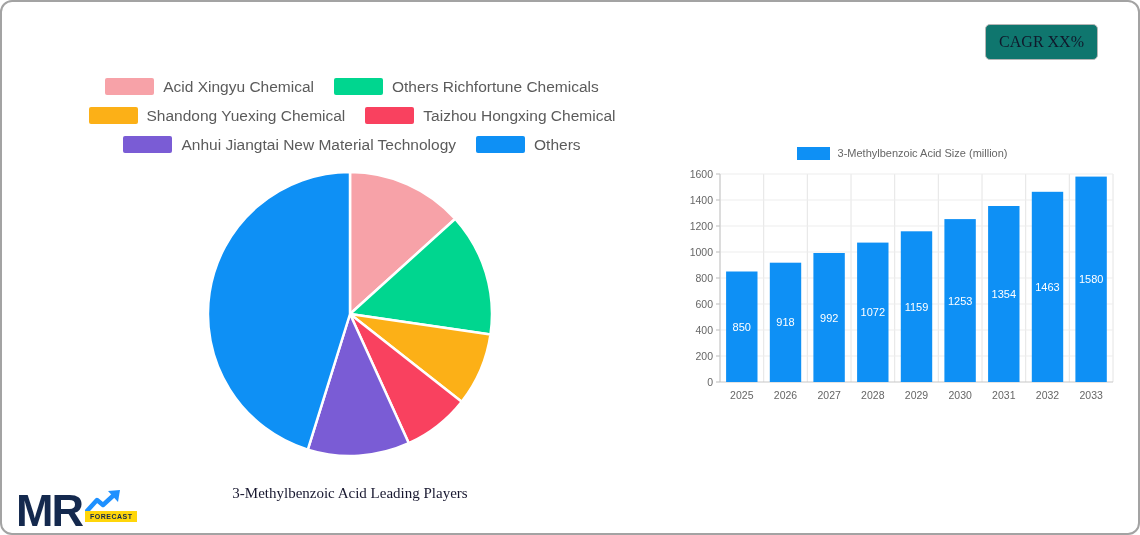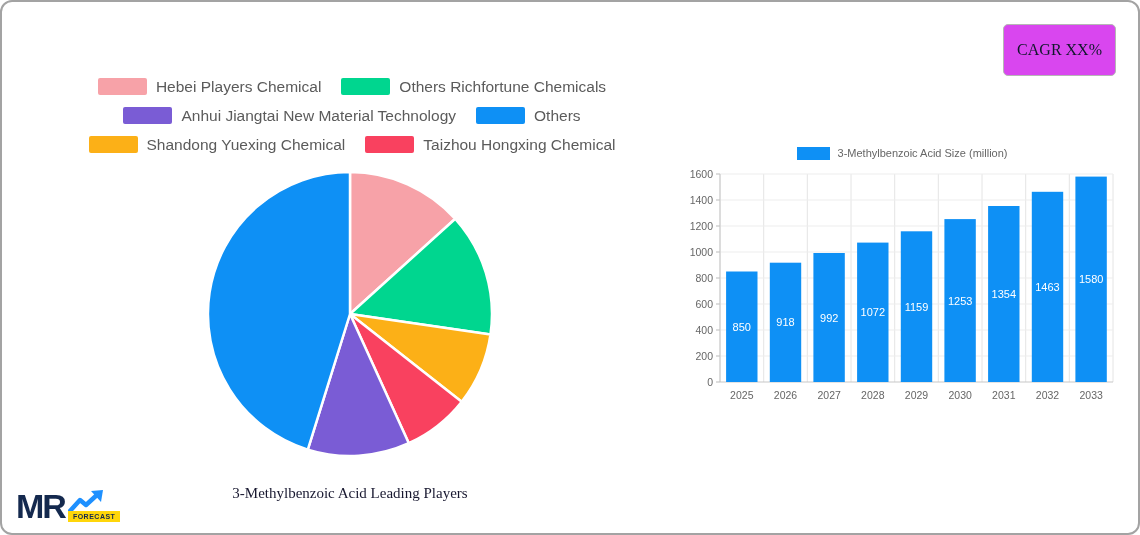--- a/index.html
+++ b/index.html
@@ -22,69 +22,69 @@
   }
   
   .bar-panel{position:absolute;left:684px;top:142px;width:432px;}
   .bar-legend{display:flex;justify-content:center;align-items:center;height:18px;cursor:pointer;}
   .bsw{display:inline-block;width:33px;height:13px;margin-right:8px;}
   .bltext{font-size:11px;color:#666;}
   #bar-svg{display:block;margin-top:2px;}
   #bar-svg text{font-family:"Liberation Sans",sans-serif;}
   
   .cagr{
-    position:absolute;right:22px;top:22px;padding:16px 13px;
-    border:1px solid #b6b6b6;border-radius:5px;background:#d946ef;
+    position:absolute;right:40px;top:22px;padding:8px 13px;
+    border:1px solid #b6b6b6;border-radius:5px;background:#0f766e;
     font-family:"Liberation Serif",serif;font-size:16px;color:#10182b;cursor:pointer;
   }
   
   .logo{position:absolute;left:14px;top:488px;display:flex;align-items:flex-start;}
-  .logo-mr{font-size:34px;font-weight:bold;color:#14294e;line-height:0.95;letter-spacing:-2px;}
+  .logo-mr{font-size:45px;font-weight:bold;color:#14294e;line-height:0.95;letter-spacing:-2px;}
   .logo-right{display:flex;flex-direction:column;align-items:flex-start;margin-left:3px;}
   .logo-badge{
     background:#ffd60a;color:#14294e;font-size:7px;font-weight:bold;
     letter-spacing:0.5px;padding:2px 5px;margin-top:-3px;
   }
 </style>
 </head>
 <body>
 
 <div class="frame">
 
   <div class="cagr">CAGR XX%</div>
 
   <div class="legend">
     <div class="lrow">
       <span class="litem">
         <span class="sw" style="background: rgb(247, 162, 168);"></span>
-        <span class="ltext">Hebei Players Chemical</span>
+        <span class="ltext">Acid Xingyu Chemical</span>
       </span>
       <span class="litem">
         <span class="sw" style="background: rgb(0, 214, 143);"></span>
         <span class="ltext">Others Richfortune Chemicals</span>
+      </span>
+    </div>
+    <div class="lrow">
+      <span class="litem">
+        <span class="sw" style="background: rgb(252, 176, 23);"></span>
+        <span class="ltext">Shandong Yuexing Chemical</span>
+      </span>
+      <span class="litem">
+        <span class="sw" style="background: rgb(249, 65, 95);"></span>
+        <span class="ltext">Taizhou Hongxing Chemical</span>
       </span>
     </div>
     <div class="lrow">
       <span class="litem">
         <span class="sw" style="background: rgb(122, 92, 213);"></span>
         <span class="ltext">Anhui Jiangtai New Material Technology</span>
       </span>
       <span class="litem">
         <span class="sw" style="background: rgb(14, 144, 245);"></span>
         <span class="ltext">Others</span>
-      </span>
-    </div>
-    <div class="lrow">
-      <span class="litem">
-        <span class="sw" style="background: rgb(252, 176, 23);"></span>
-        <span class="ltext">Shandong Yuexing Chemical</span>
-      </span>
-      <span class="litem">
-        <span class="sw" style="background: rgb(249, 65, 95);"></span>
-        <span class="ltext">Taizhou Hongxing Chemical</span>
       </span>
     </div>
   </div>
 
   <svg id="pie-svg" width="292" height="292" viewBox="0 0 292 292">
       <path d="M146,146 L146.0,4.0 A142,142 0 0 1 251.3,50.8 Z" fill="#f7a2a8" stroke="#ffffff" stroke-width="2.5" stroke-linejoin="round"></path>
       <path d="M146,146 L251.3,50.8 A142,142 0 0 1 286.5,166.4 Z" fill="#00d68f" stroke="#ffffff" stroke-width="2.5" stroke-linejoin="round"></path>
       <path d="M146,146 L286.5,166.4 A142,142 0 0 1 257.7,233.7 Z" fill="#fcb017" stroke="#ffffff" stroke-width="2.5" stroke-linejoin="round"></path>
       <path d="M146,146 L257.7,233.7 A142,142 0 0 1 204.8,275.2 Z" fill="#f9415f" stroke="#ffffff" stroke-width="2.5" stroke-linejoin="round"></path>
       <path d="M146,146 L204.8,275.2 A142,142 0 0 1 103.8,281.6 Z" fill="#7a5cd5" stroke="#ffffff" stroke-width="2.5" stroke-linejoin="round"></path>

